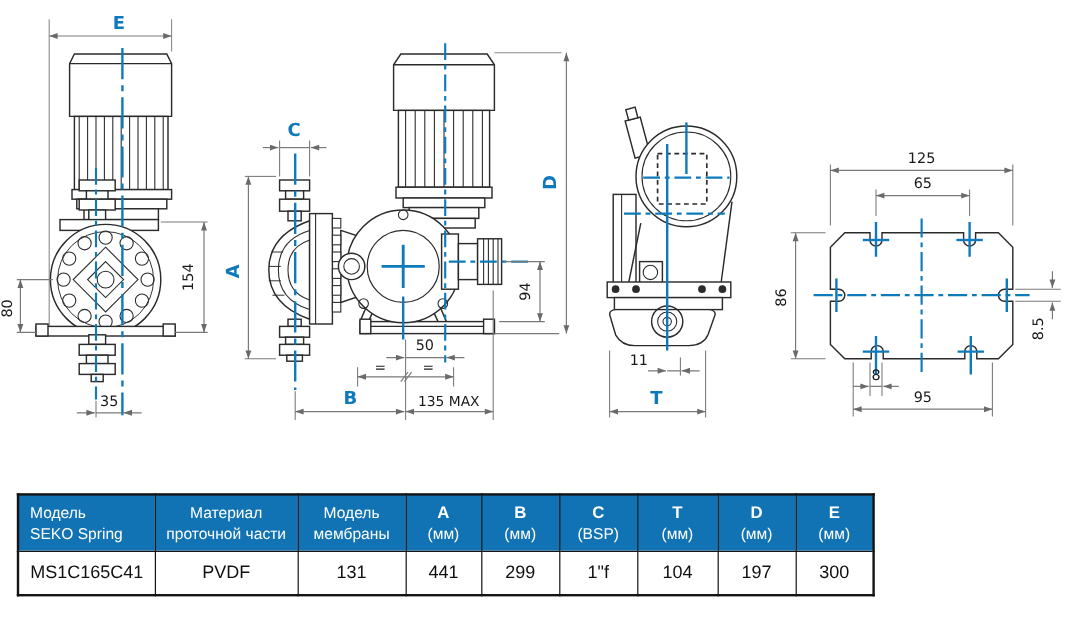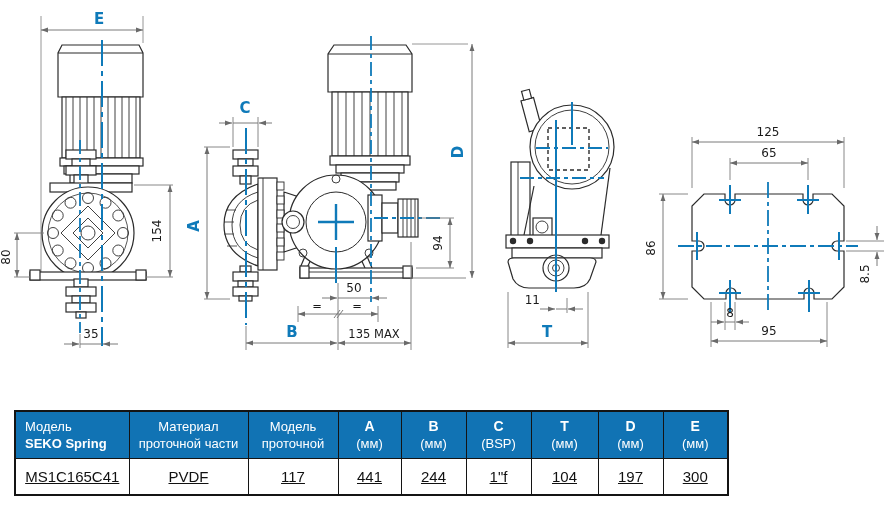--- a/index.html
+++ b/index.html
@@ -10,23 +10,23 @@
   .dts{font-size:11.5px;fill:#1a1a1a;}
   .bl{font-size:15px;font-weight:bold;fill:#0f7ab9;}
   
   table.spec{border-collapse:collapse;table-layout:fixed;width:713px;margin:10px 0 0 14px;
              border:2px solid #141414;}
   table.spec th, table.spec td{border:1.5px solid #141414;}
   table.spec th{background:#1173b4;color:#ffffff;font-weight:normal;font-size:13px;
                 line-height:1.32;padding:5px 3px;text-align:center;vertical-align:middle;}
   table.spec th .h1,table.spec th .h2{display:block;}
   table.spec th.first{text-align:left;padding-left:9px;}
-  table.spec th.first .h2{font-weight:bold;}
+  table.spec th.first .h2{font-weight:normal;}
   table.spec th.dim .h1{font-weight:bold;font-size:14px;}
-  table.spec td{height:33px;text-align:center;font-size:15px;color:#111;background:#fff;text-decoration:underline;}
+  table.spec td{height:33px;text-align:center;font-size:15px;color:#111;background:#fff;}
 </style>
 </head>
 <body>
 
 <div class="page">
 
 <svg width="889" height="396" viewBox="0 0 889 396">
   <defs>
     <marker id="ar" viewBox="0 0 10 10" refX="10" refY="5" markerWidth="9.5" markerHeight="7" orient="auto-start-reverse">
           <path d="M0,1.5 L10,5 L0,8.5 Z" fill="#6a6a6a"></path>
@@ -379,21 +379,21 @@
       <th class="first">
         <span class="h1">Модель</span>
             <span class="h2">SEKO Spring</span>
           </th>
       <th>
         <span class="h1">Материал</span>
             <span class="h2">проточной части</span>
           </th>
       <th>
         <span class="h1">Модель</span>
-            <span class="h2">проточной</span>
+            <span class="h2">мембраны</span>
           </th>
       <th class="dim">
         <span class="h1">A</span>
             <span class="h2">(мм)</span>
           </th>
       <th class="dim">
         <span class="h1">B</span>
             <span class="h2">(мм)</span>
           </th>
       <th class="dim">
@@ -411,23 +411,23 @@
       <th class="dim">
         <span class="h1">E</span>
             <span class="h2">(мм)</span>
           </th>
     </tr>
   </thead>
   <tbody>
     <tr>
       <td>MS1C165C41</td>
       <td>PVDF</td>
-      <td>117</td>
+      <td>131</td>
       <td>441</td>
-      <td>244</td>
+      <td>299</td>
       <td>1"f</td>
       <td>104</td>
       <td>197</td>
       <td>300</td>
     </tr>
   </tbody>
 </table>
 
 </div>
 

